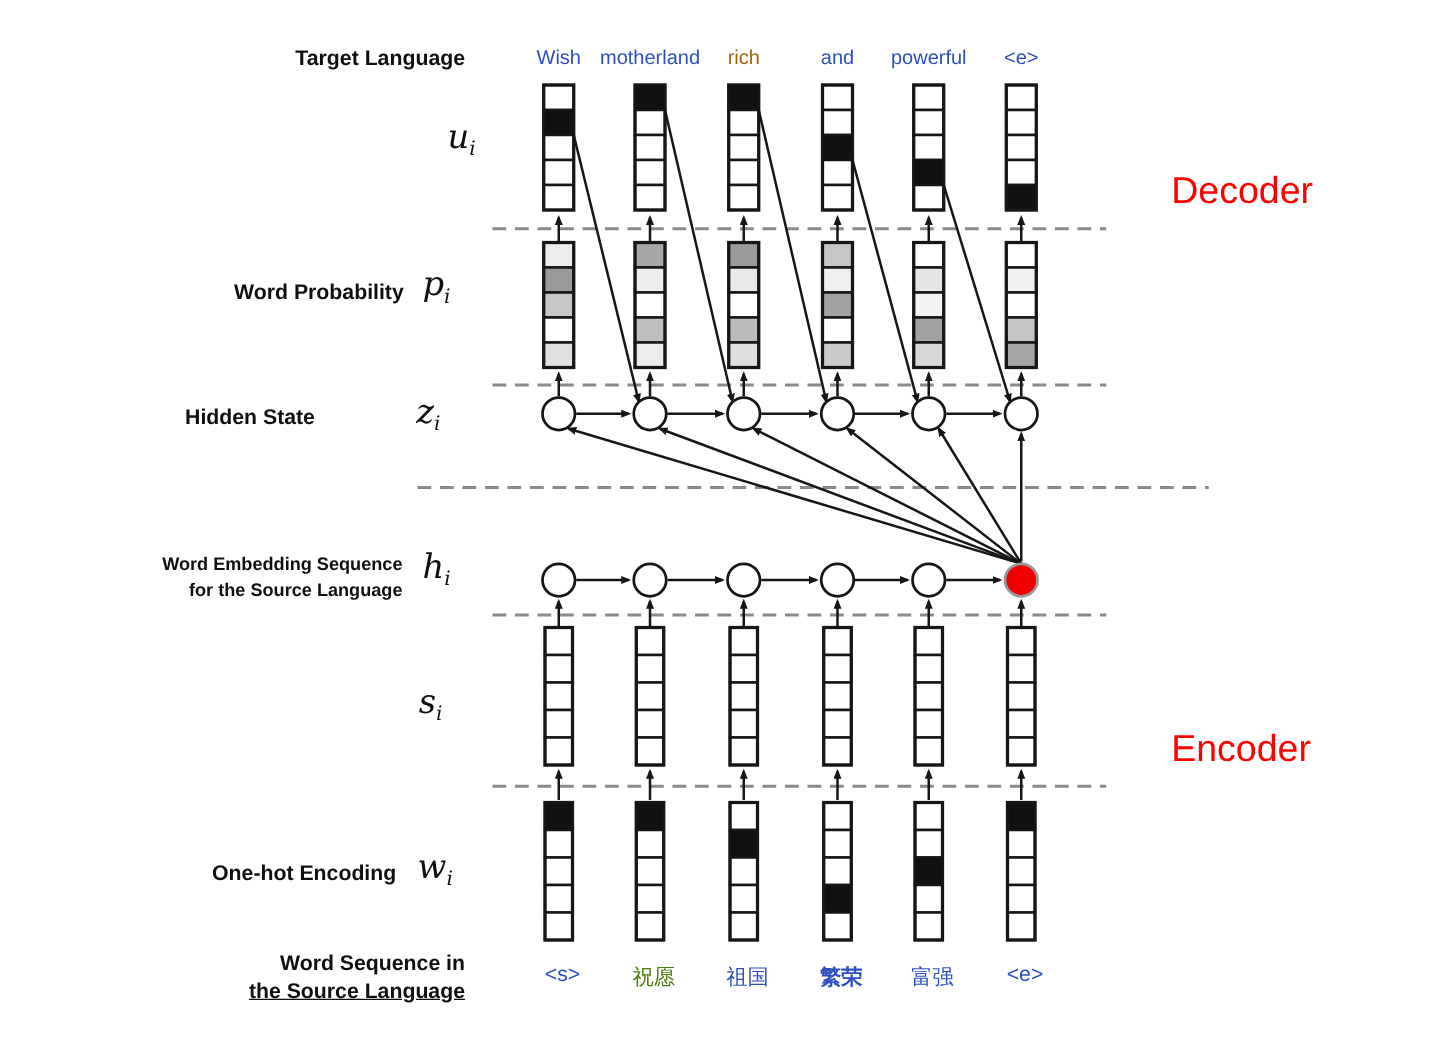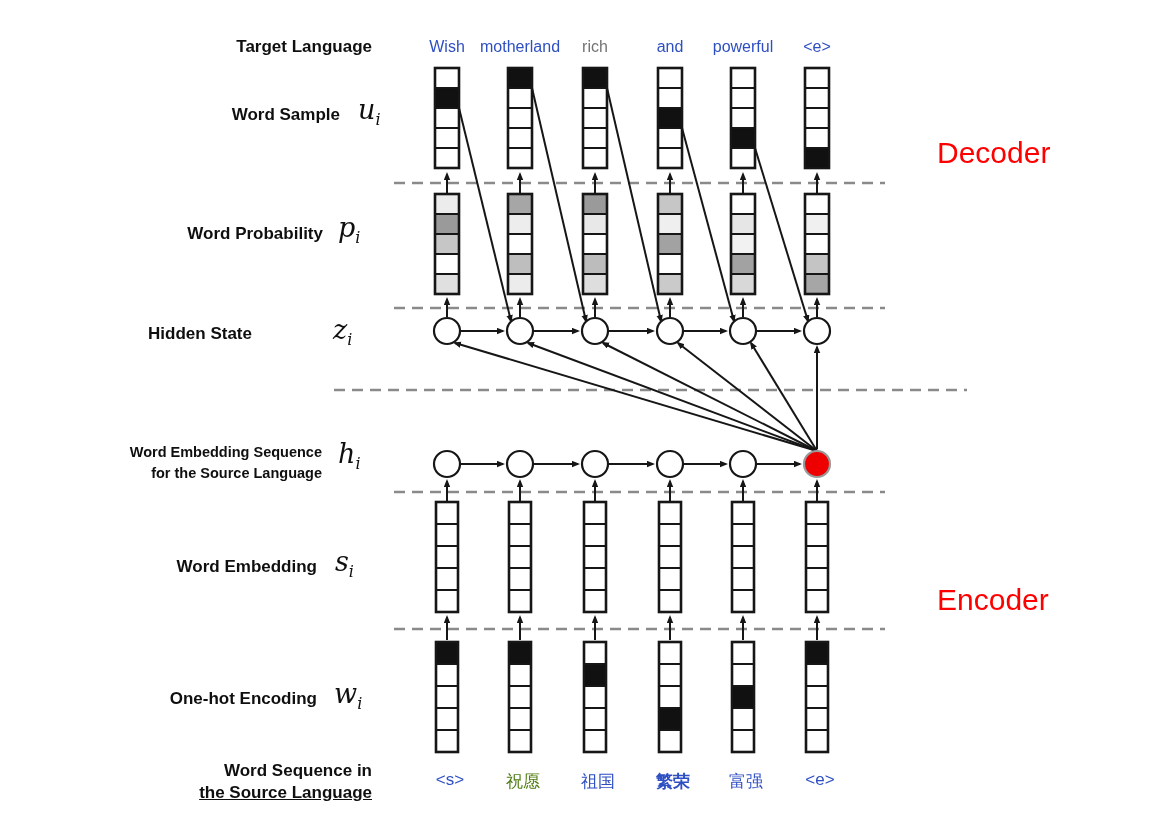--- a/index.html
+++ b/index.html
@@ -17,49 +17,47 @@
   .source-words span{top:770px;font-size:17px;}
   svg{position:absolute;left:0;top:0;}
 </style>
 </head>
 <body>
 
 <div class="stage">
 
   <div class="lbl" style="left:160px;top:37px;width:190px;">Target Language</div>
 
-  <div class="lbl" style="left:60px;top:105px;width:258px;">Word Sample</div>
   <div class="msym" style="left:336px;top:96px;"><span>u</span><sub>i</sub></div>
 
   <div class="lbl" style="left:60px;top:224px;width:241px;">Word Probability</div>
   <div class="msym" style="left:316px;top:214px;"><span>p</span><sub>i</sub></div>
 
   <div class="lbl" style="left:60px;top:324px;width:236px;text-align:center;">Hidden State</div>
   <div class="msym" style="left:311px;top:316px;"><span>z</span><sub>i</sub></div>
 
   <div class="lbl small" style="left:60px;top:465px;width:240px;">for the Source Language</div>
   <div class="lbl small" style="left:60px;top:444px;width:240px;">Word Embedding Sequence</div>
   <div class="msym" style="left:316px;top:440px;"><span>h</span><sub>i</sub></div>
 
-  <div class="lbl" style="left:60px;top:557px;width:235px;">Word Embedding</div>
   <div class="msym" style="left:313px;top:548px;"><span>s</span><sub>i</sub></div>
 
   <div class="lbl" style="left:60px;top:689px;width:235px;">One-hot Encoding</div>
   <div class="msym" style="left:312px;top:680px;"><span>w</span><sub>i</sub></div>
 
   <div class="lbl" style="left:60px;top:761px;width:290px;">Word Sequence in</div>
   <div class="lbl" style="left:60px;top:783px;width:290px;text-decoration:underline;">the Source Language</div>
 
   <div class="red-label" style="left:915px;top:136px;">Decoder</div>
   <div class="red-label" style="left:915px;top:583px;">Encoder</div>
 
   <div id="target-words" class="word-row target-words">
       <span style="left: 425px; color: rgb(46, 79, 194);">Wish</span>
       <span style="left: 498px; color: rgb(46, 79, 194);">motherland</span>
-      <span style="left: 573px; color: #737373;">rich</span>
+      <span style="left: 573px; color: #a16207;">rich</span>
       <span style="left: 648px; color: rgb(46, 79, 194);">and</span>
       <span style="left: 721px; color: rgb(46, 79, 194);">powerful</span>
       <span style="left: 795px; color: rgb(46, 79, 194);">&lt;e&gt;</span>
     </div>
   <div id="source-words" class="word-row source-words">
       <span style="left: 428px; color: rgb(46, 79, 194);">&lt;s&gt;</span>
       <span style="left: 501px; color: #4d7c0f;">祝愿</span>
       <span style="left: 576px; color: rgb(46, 79, 194);">祖国</span>
       <span style="left: 651px; color: rgb(46, 79, 194); font-weight: bold;">繁荣</span>
       <span style="left: 724px; color: rgb(46, 79, 194);">富强</span>

